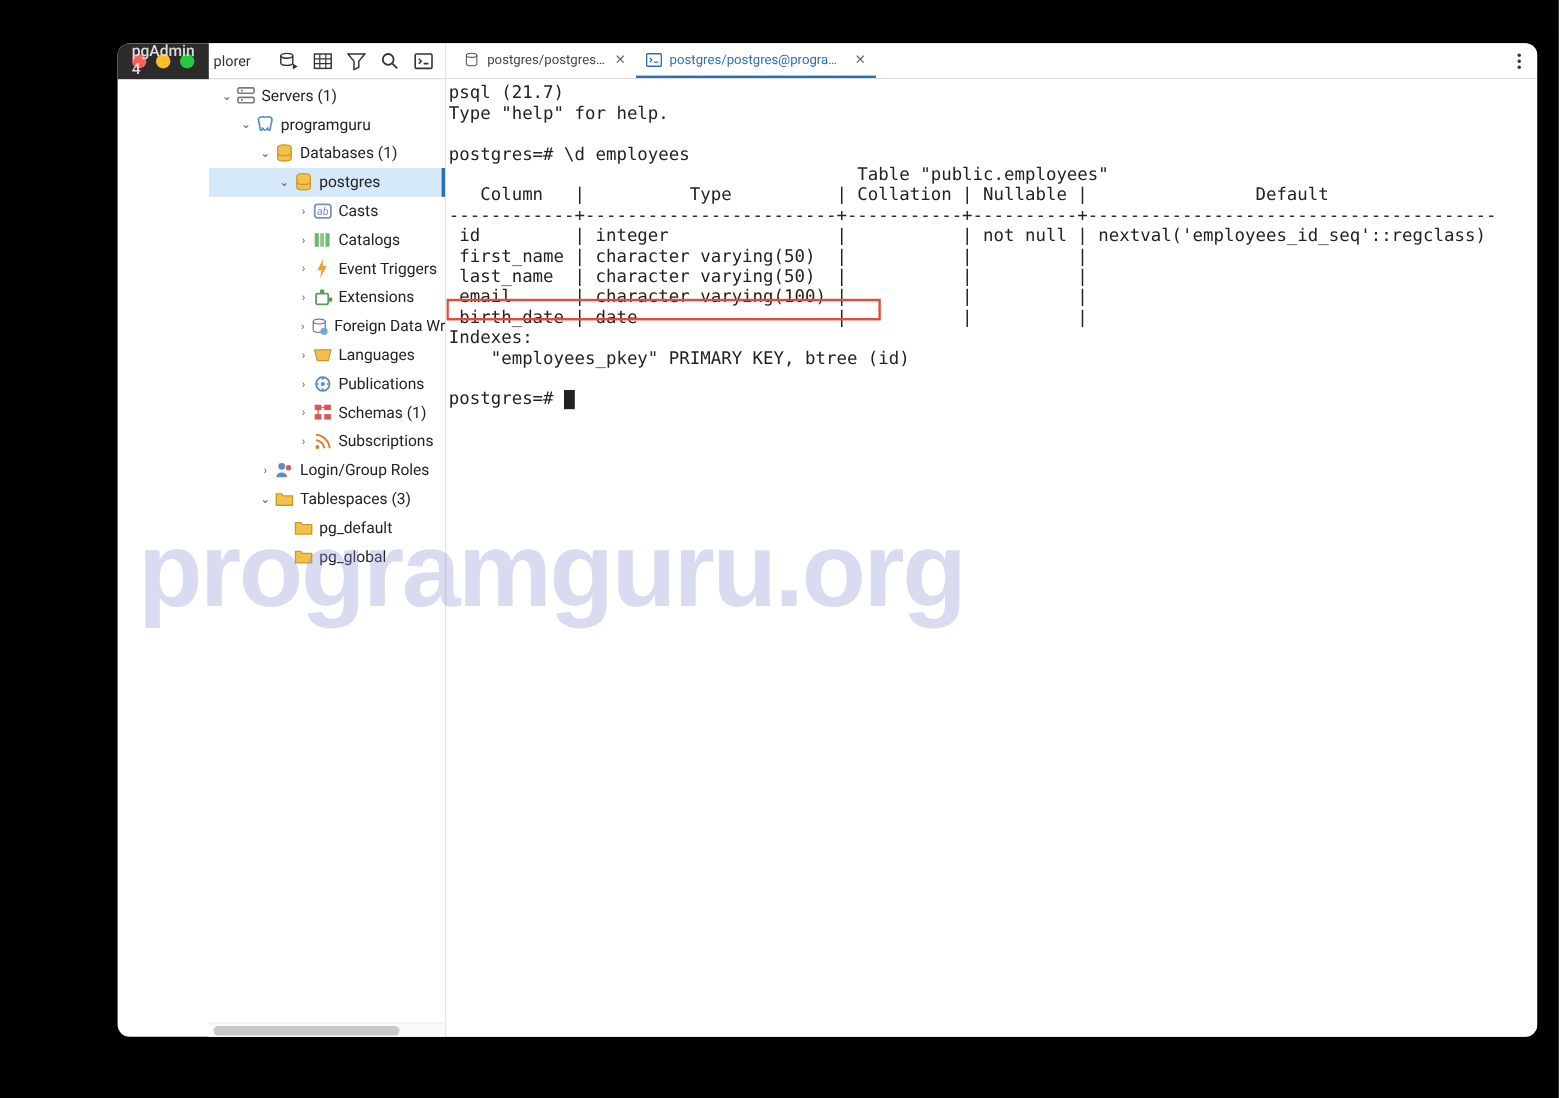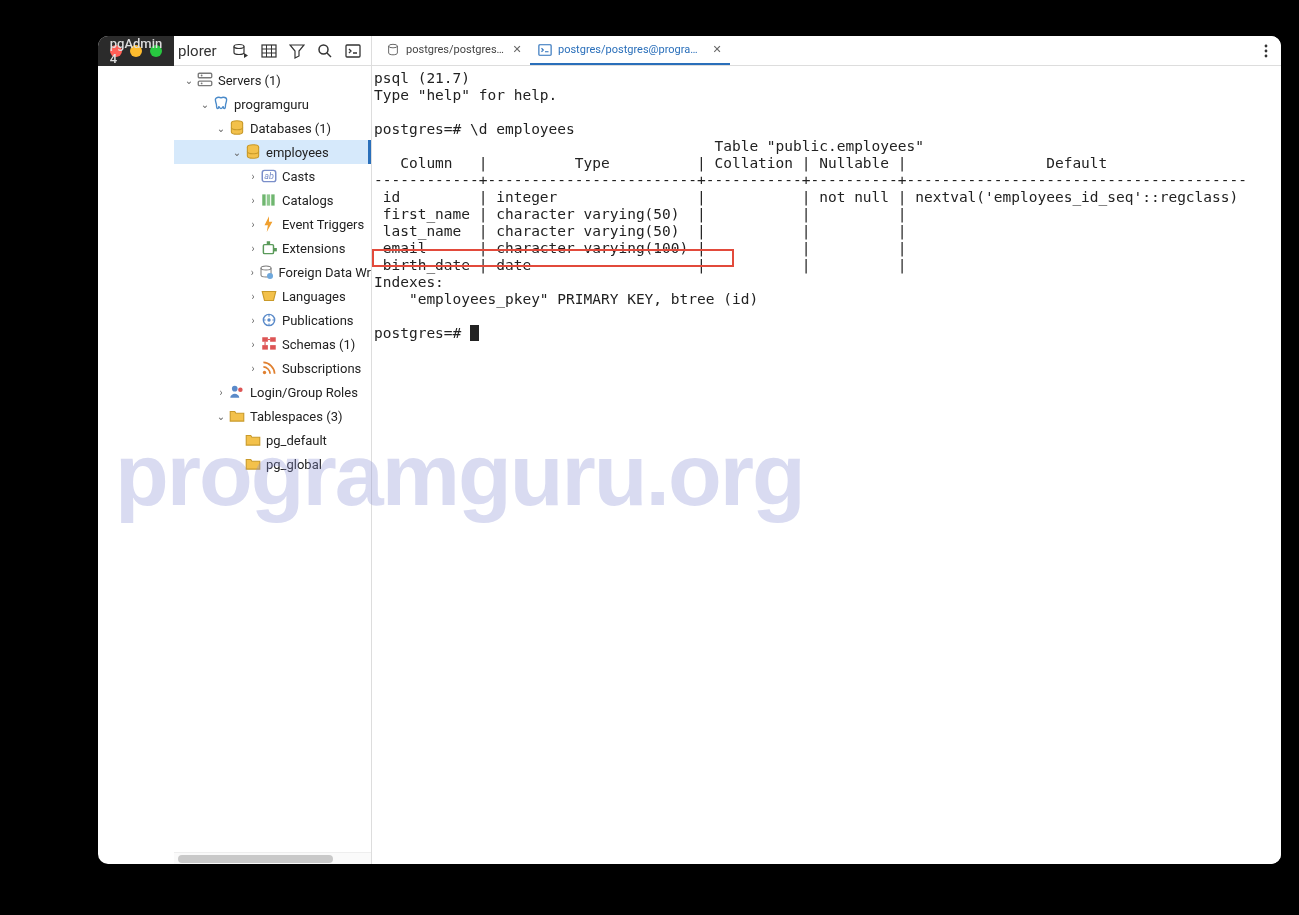--- a/index.html
+++ b/index.html
@@ -6,21 +6,21 @@
 body { background:#000; font-family:-apple-system,BlinkMacSystemFont,"Segoe UI",Roboto,sans-serif; font-size:13px; width:1299px; height:915px; position:relative; }
 .window { position:absolute; left:58px; top:36px; width:1183px; height:828px; background:#fff; border-radius:10px; overflow:hidden; box-shadow:0 20px 60px rgba(0,0,0,.5); display:flex; flex-direction:row;margin-left:40px; }
 .titlebar { height:30px; background:#2b2b2b; display:flex; align-items:center; padding:0 12px; position:relative; }
 .traffic { display:flex; gap:8px; }
 .dot { width:12px; height:12px; border-radius:50%; }
 .dot.red{background:#ff5f57}.dot.yellow{background:#febc2e}.dot.green{background:#28c840}
 .title { position:absolute; left:50%; transform:translateX(-50%); color:#ddd; font-size:13px; font-weight:500; }
 .body { flex:1; display:flex; min-height:0; }
 .sidebar { width:198px; background:#fff; border-right:1px solid #ddd; display:flex; flex-direction:column; }
 .sb-tools { height:30px; border-bottom:1px solid #ddd; display:flex; align-items:center; padding:0 4px 0 4px; gap:0; }
-.sb-label { font-size:15px; color:#333; margin-right:8px; }
+.sb-label { font-size:12px; color:#333; margin-right:8px; }
 .sb-icons { display:flex; gap:0; margin-left:auto; }
 .sb-icons .tbtn { width:28px; height:24px; display:flex; align-items:center; justify-content:center; border:none; background:transparent; cursor:pointer; color:#333; border-radius:3px; }
 .sb-icons svg{width:16px;height:16px}
 .tree { flex:1; overflow:auto; padding-top:2px; font-size:13px; color:#222; }
 .tree-row { display:flex; align-items:center; height:24px; padding-left:0; cursor:pointer; white-space:nowrap; }
 .tree-row.selected{background:#d6e9fb; border-right:3px solid #2a6fba;}
 .twist { width:14px; display:inline-flex; justify-content:center; color:#666; font-size:10px; }
 .ticon { width:18px; height:18px; display:inline-flex; align-items:center; justify-content:center; margin-right:4px;font-style:italic; }
 .ind-1{padding-left:8px}.ind-2{padding-left:24px}.ind-3{padding-left:40px}.ind-4{padding-left:56px}.ind-5{padding-left:72px}
 .main { flex:1; display:flex; flex-direction:column; min-width:0; }
@@ -127,21 +127,21 @@
           </div>
         <div class="tree-row ind-4 selected">
             <span class="twist">⌄</span>
             <span class="ticon">
               <svg viewBox="0 0 16 16">
                 <ellipse cx="8" cy="3.5" rx="5" ry="2" fill="#f3c14b" stroke="#c99a2a"></ellipse>
                 <path d="M3 3.5v8c0 1.1 2.2 2 5 2s5-.9 5-2v-8" fill="#f3c14b" stroke="#c99a2a"></path>
                 <path d="M3 7.5c0 1.1 2.2 2 5 2s5-.9 5-2" fill="none" stroke="#c99a2a"></path>
               </svg>
             </span>
-            <span>employees</span>
+            <span>postgres</span>
           </div>
         <div class="tree-row ind-5">
             <span class="twist">›</span>
             <span class="ticon">
               <svg viewBox="0 0 16 16">
                 <rect x="2" y="3" width="12" height="10" rx="2" fill="none" stroke="#7a8ec9" stroke-width="1.3"></rect>
                 <text x="8" y="11" font-size="8" text-anchor="middle" fill="#7a8ec9">ab</text>
               </svg>
             </span>
             <span>Casts</span>

